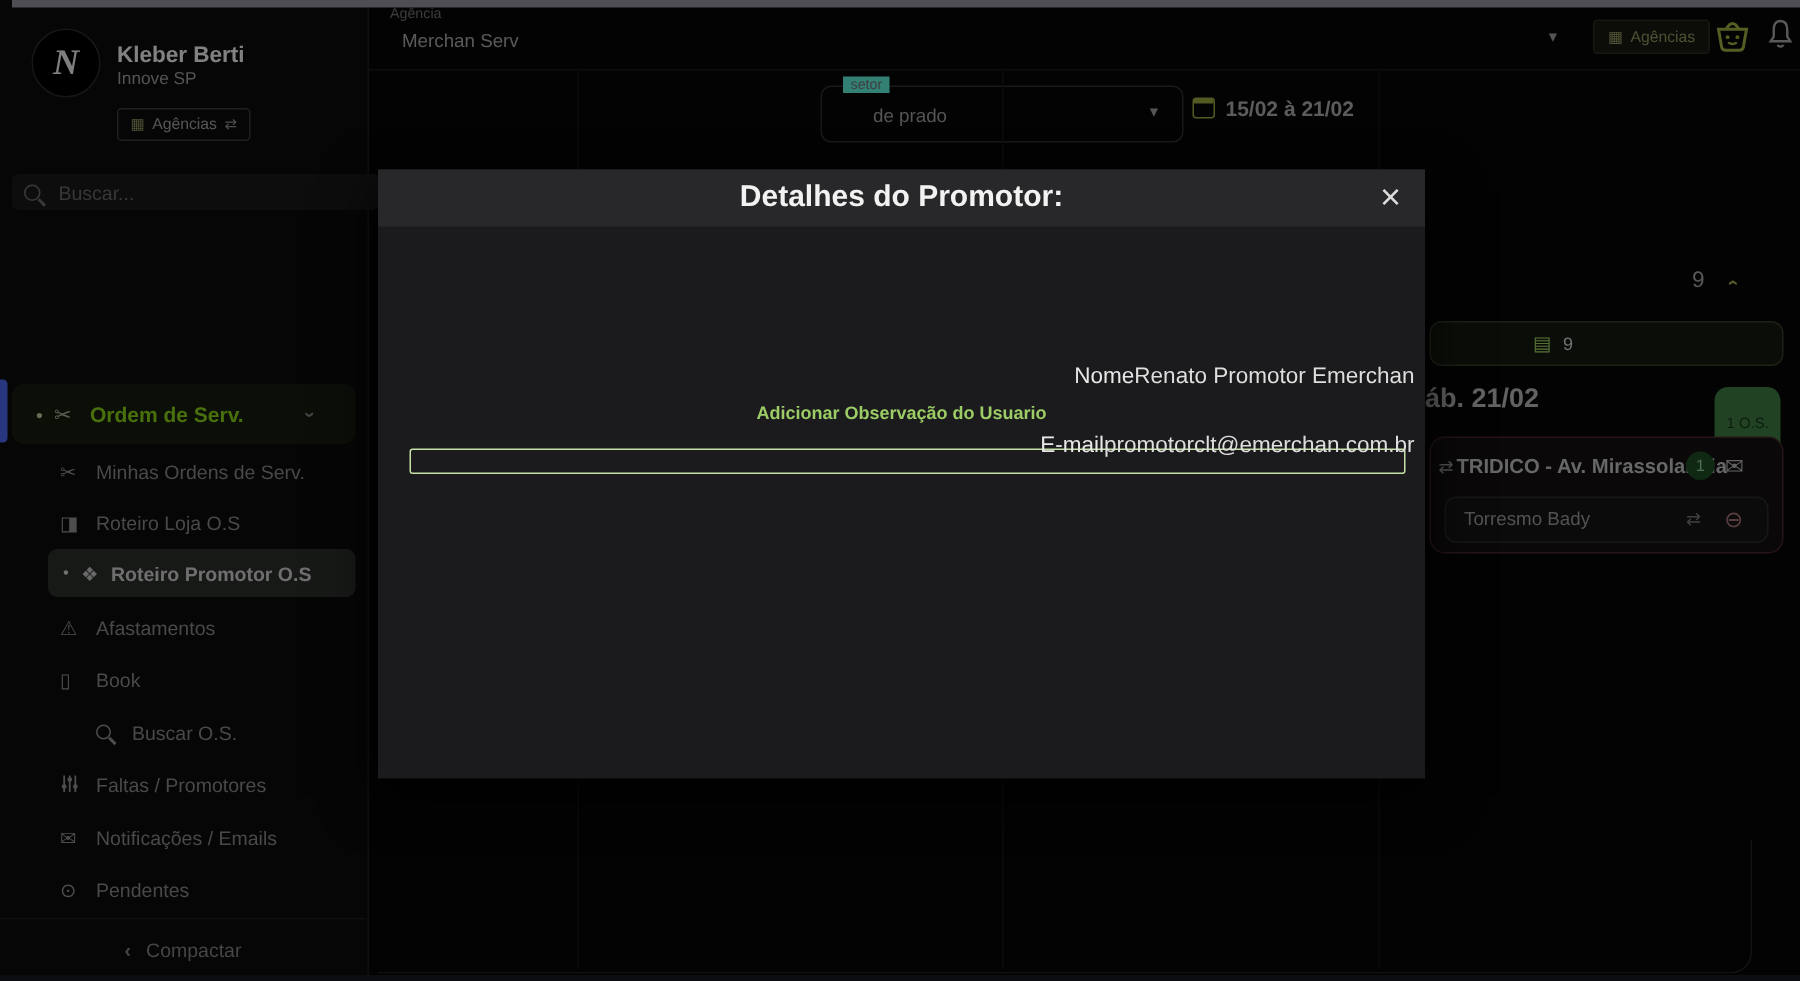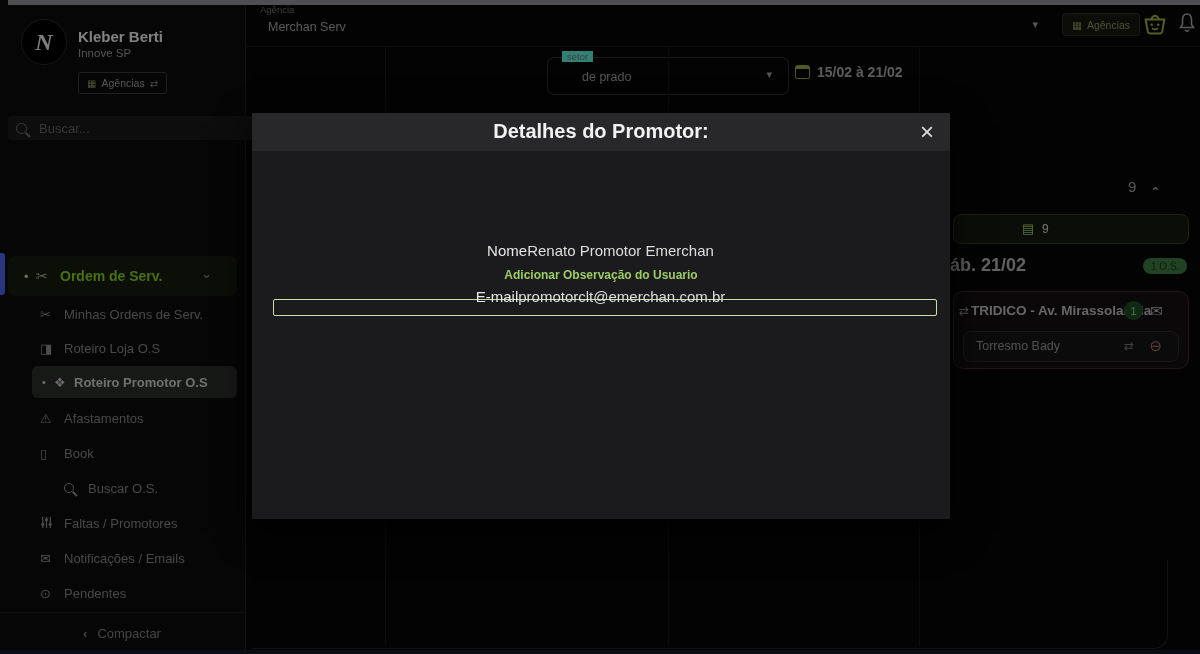--- a/index.html
+++ b/index.html
@@ -83,39 +83,39 @@
   .content-outline{position:absolute;left:6px;right:32px;top:560px;height:88px;border-bottom:1px solid #222226;border-right:1px solid #222226;border-bottom-right-radius:14px;}
   .bottom-strip{position:absolute;left:0;right:0;bottom:0;height:4px;background:#161823;z-index:3;}
 
   
   .week-count{position:absolute;left:882px;top:178px;font-size:15px;color:#a0a0a0;}
   .collapse-up{position:absolute;left:906px;top:181px;font-size:13px;font-weight:bold;color:#a3a94e;transform:rotate(-90deg);cursor:pointer;}
   .os-bar{position:absolute;left:707px;top:214px;width:234px;height:28px;background:#151b10;border:1px solid #343e28;border-radius:8px;cursor:pointer;}
   .os-bar .clip{position:absolute;left:68px;top:6px;font-size:13px;color:#9ccc65;}
   .os-bar .cnt{position:absolute;left:88px;top:7px;font-size:12px;color:#cfcfcf;}
   .day-label{position:absolute;left:692px;top:255px;font-size:18px;font-weight:bold;color:#b2b2b2;}
-  .day-badge{position:absolute;left:897px;top:258px;height:16px;padding:0 8px;border-radius:9px;background:#3c7a40;color:#16351a;font-size:10px;font-weight:normal;display:flex;align-items:center;}
+  .day-badge{position:absolute;left:897px;top:258px;height:16px;padding:16px 8px;border-radius:9px;background:#3c7a40;color:#16351a;font-size:10px;font-weight:normal;display:flex;align-items:center;}
   .store-card{position:absolute;left:707px;top:291px;width:234px;height:76px;background:#131011;border:1px solid #46262b;border-radius:10px;}
   .store-head{position:absolute;left:0;top:8px;width:100%;height:24px;cursor:pointer;}
   .store-swap{position:absolute;left:5px;top:4px;font-size:12px;color:#9a9a9a;}
   .store-title{position:absolute;left:17px;top:3px;font-size:13.5px;font-weight:bold;color:#bcbcbc;white-space:nowrap;}
   .store-badge{position:absolute;left:170px;top:1px;width:19px;height:19px;border-radius:50%;background:#1e4c24;color:#89c98e;font-size:11px;display:flex;align-items:center;justify-content:center;}
   .store-mail{position:absolute;left:196px;top:2px;font-size:15px;color:#b3b3b3;cursor:pointer;}
   .task-item{position:absolute;left:9px;top:39px;width:214px;height:29px;background:#171415;border:1px solid #2d2a2b;border-radius:8px;cursor:pointer;}
   .task-label{position:absolute;left:12px;top:7px;font-size:12.5px;color:#969696;}
   .task-swap{position:absolute;right:44px;top:7px;font-size:12px;color:#747474;cursor:pointer;}
   .task-block{position:absolute;right:16px;top:5px;font-size:15px;color:#a17070;cursor:pointer;}
 
   
   .backdrop{position:absolute;inset:0;background:rgba(0,0,0,0.45);z-index:20;}
   .modal{position:absolute;left:252px;top:84px;width:698px;height:406px;background:#1b1b1d;z-index:30;box-shadow:0 12px 34px rgba(0,0,0,0.85);margin-top:29px;}
   .modal-header{position:absolute;left:0;top:0;width:100%;height:38px;background:#28282b;}
   .modal-title{position:absolute;left:0;top:7px;width:100%;text-align:center;font-size:20px;font-weight:bold;color:#f2f2f2;}
   .modal-close{position:absolute;right:16px;top:2px;font-size:24px;color:#dcdcdc;cursor:pointer;line-height:34px;}
-  .m-row{position:absolute;left:6px;right:7px;display:flex;justify-content:center;align-items:center;font-size:15px;}
+  .m-row{position:absolute;left:6px;right:7px;display:flex;justify-content:flex-end;align-items:center;font-size:15px;}
   .m-row .m-label{color:#e8e8e8;}
   .m-row .m-value{color:#dedede;}
   .m-row.green{left:20px;right:21px;font-size:12px;font-weight:bold;}
   .m-row.green .m-label,.m-row.green .m-value{color:#9ccc65;}
   .obs-label{position:absolute;left:0;top:117px;width:100%;text-align:center;font-size:12px;font-weight:bold;color:#9ccc65;}
   .obs-input{position:absolute;left:21px;top:148px;width:654px;height:15px;background:transparent;border:1px solid #c5e1a5;border-radius:2px;outline:none;color:#dadada;font-family:inherit;font-size:12px;padding:0 4px;}
   .modal-body{position:absolute;left:0;top:38px;right:0;bottom:0;}
 </style>
 </head>
 <body>

